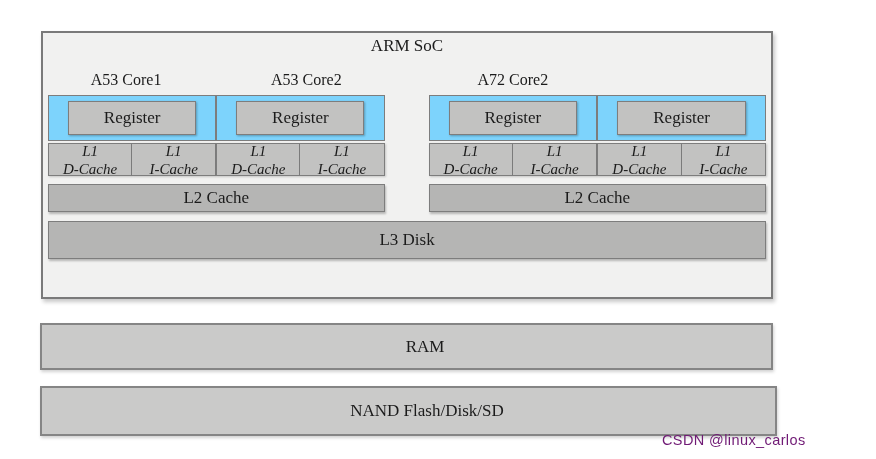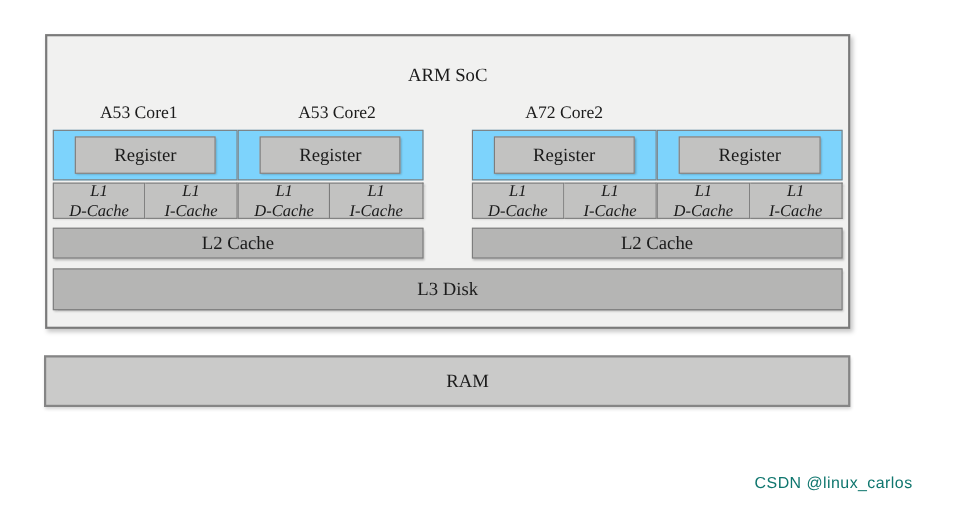--- a/index.html
+++ b/index.html
@@ -8,21 +8,21 @@
     position:relative; width:876px; height:459px; background:#ffffff;
     font-family:"Liberation Serif", serif; color:#1b1b1b; overflow:hidden;
   }
   
   .soc {
     position:absolute; left:41px; top:31px; width:732px; height:268px;
     background:#f1f1f0; border:2px solid #7a7a7a;
     box-shadow:2px 3px 4px rgba(0,0,0,0.22);
     padding:0 5px 7px 5px;
   }
-  .soc-title { text-align:center; padding-top:26px; font-size:17px; line-height:20px; }
+  .soc-title { text-align:center; padding-top:3px; font-size:17px; line-height:20px; }
   .labels-row { display:flex; margin-top:15px; height:18px; }
   .label-group { display:flex;gap:24px; }
   .label-group.left  { width:337px; }
   .label-group.right { width:338px; }
   .core-label { width:50%; text-align:center; font-size:16px; line-height:18px; }
   .cluster-gap { width:44px; flex:0 0 44px; }
   .clusters-row { display:flex; margin-top:6px; }
   .cluster { display:flex; flex-direction:column; }
   .cluster.left  { width:337px; }
   .cluster.right { width:338px; }
@@ -55,23 +55,23 @@
   
   .mem {
     position:absolute; left:40px; background:#cacac9; border:2px solid #858585;
     display:flex; align-items:center; justify-content:center; font-size:17px;
     box-shadow:1px 2px 3px rgba(0,0,0,0.18);
     padding-left:37px;
   }
   .ram  { top:323px; width:733px; height:47px; }
   .nand { top:386px; width:737px; height:50px; }
   .watermark {
-    position:absolute; left:686px; top:432px;
+    position:absolute; left:662px; top:432px;
     font-family:"Liberation Sans", sans-serif; font-size:14.5px;
-    color:#0f766e; letter-spacing:0.4px; z-index:5;
+    color:#701a75; letter-spacing:0.4px; z-index:5;
   }
 </style>
 </head>
 <body>
 
 <div class="canvas">
 
   <div class="soc">
     <div class="soc-title">ARM SoC</div>
 
@@ -161,16 +161,17 @@
         </div>
         <div class="bar l2-bar">L2 Cache</div>
       </div>
 
     </div>
 
     <div class="bar l3-bar">L3 Disk</div>
   </div>
 
   <div class="mem ram">RAM</div>
+  <div class="mem nand">NAND Flash/Disk/SD</div>
 
   <div class="watermark">CSDN @linux_carlos</div>
 
 </div>
 
 </body></html>

